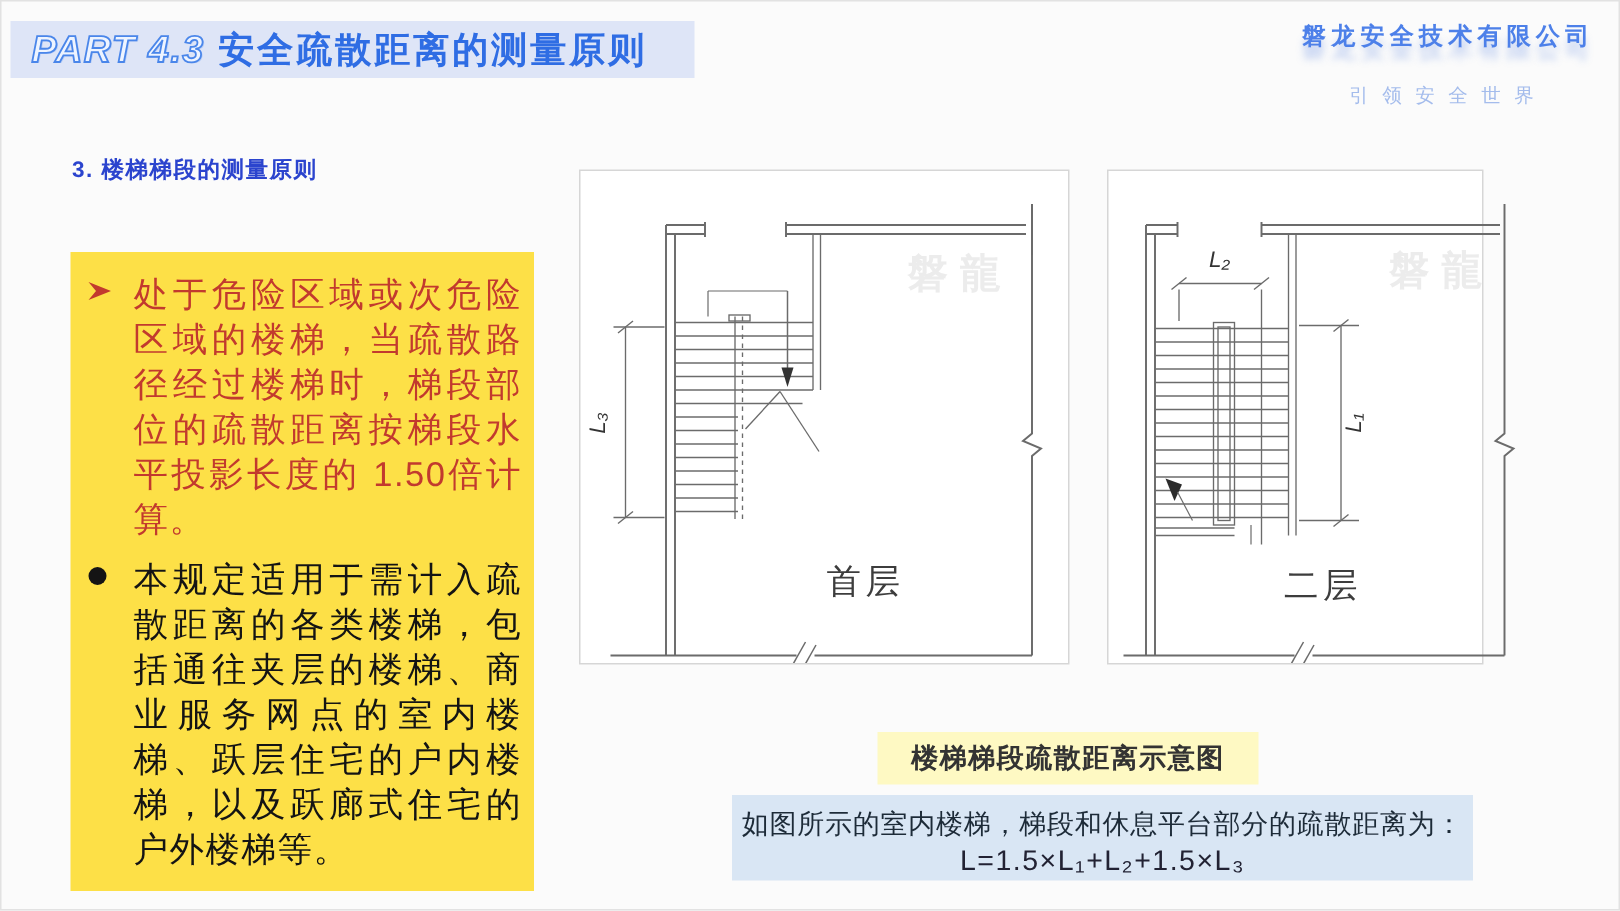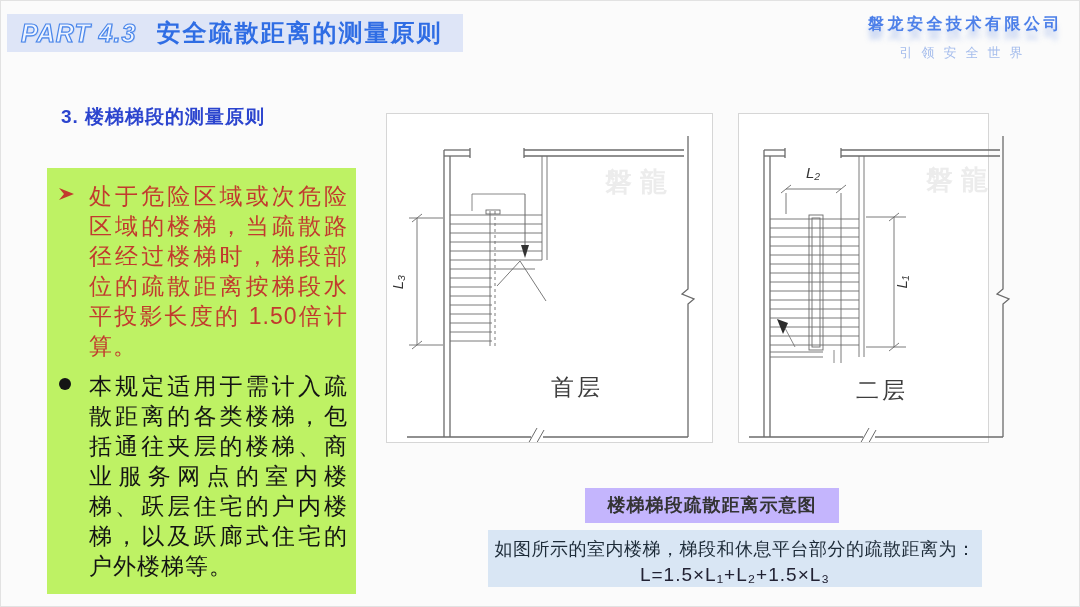--- a/index.html
+++ b/index.html
@@ -18,40 +18,40 @@
     position:absolute; left:6px; top:13px; width:456px; height:38px;
     background:#dee5f7; display:flex; align-items:center; padding-left:14px;
   }
   .part-label {
     font-style:italic; font-weight:900; font-size:25px; letter-spacing:1px;
     color:#eef4ff; -webkit-text-stroke:1.2px #4a86ea;
     text-shadow:1px 1px 0 #b9cef5;
     white-space:nowrap;
   }
   .slide-title {
-    margin-left:20px; font-size:24px; font-weight:bold; color:#2f6de4;
+    margin-left:9px; font-size:24px; font-weight:bold; color:#2f6de4;
     letter-spacing:2px; white-space:nowrap;
   }
   .company { position:absolute; right:16px; top:13px; text-align:center; }
   .company-name {
     font-size:16px; font-weight:bold; color:#4d80e9; letter-spacing:3.5px;
     text-shadow:0 9px 5px rgba(98,137,226,.35); white-space:nowrap;
   }
   .company-slogan {
-    margin-top:9px; font-size:13px; color:#a4bcec; letter-spacing:9px; white-space:nowrap;
+    margin-top:20px; font-size:13px; color:#a4bcec; letter-spacing:9px; white-space:nowrap;
   }
   
   .section-heading {
-    position:absolute; left:60px; top:103px;
-    font-size:19px; font-weight:bold; color:#2b44ce; letter-spacing:1px;
+    position:absolute; left:47px; top:103px;
+    font-size:15px; font-weight:bold; color:#2b44ce; letter-spacing:1px;
     white-space:nowrap;
   }
   .gray-box {
     position:absolute; left:46px; top:167px; width:309px; height:426px;
-    background:#bef264; padding:13px 8px 0 8px; overflow:hidden;
+    background:#fde047; padding:13px 8px 0 8px; overflow:hidden;
   }
   .bullet { display:flex; margin-bottom:10px; }
   .bullet .marker { width:34px; flex:none; padding-top:5px; padding-left:3px; }
   .bullet .btext {
     flex:1; font-size:23px; line-height:30px; text-align:justify;
     letter-spacing:1px;
   }
   .btext.red { color:#c23a2e; }
   .btext.black { color:#141414; }
   
@@ -62,21 +62,21 @@
   .panel.right { left:737px; top:112px; width:251px; height:330px; }
   svg { display:block; }
   svg line, svg path, svg rect, svg polyline { stroke:#6b6b6b; fill:none; }
   svg text { stroke:none; font-family:"Liberation Sans", sans-serif; }
   .wm { fill:#ececec; font-weight:bold; }
   .floor-label { fill:#3d3d3d; }
   .dim-label { fill:#333; font-style:italic; }
   
   .caption {
     position:absolute; left:584px; top:487px; width:254px; height:35px;
-    background:#c4b5fd; text-align:center; line-height:35px;
+    background:#fef9c3; text-align:center; line-height:35px;
     font-size:18px; font-weight:bold; color:#333; letter-spacing:1px;
   }
   .formula-box {
     position:absolute; left:487px; top:529px; width:494px; height:57px;
     background:#d9e6f4; padding-top:7px; text-align:center;
   }
   .formula-desc {
     font-family:Liberation Serif, serif;
     font-size:18px; color:#1d2b38; letter-spacing:0.5px;
   }

